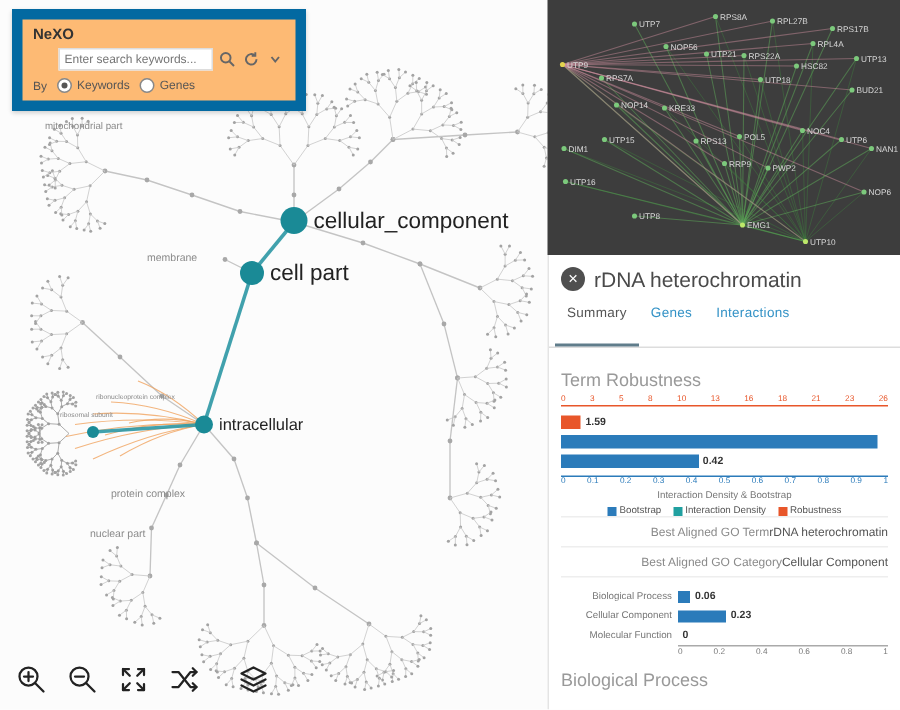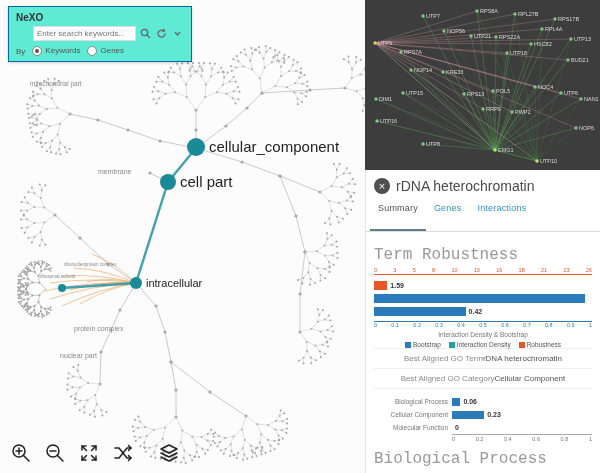--- a/index.html
+++ b/index.html
@@ -2,22 +2,22 @@
 <html><head>
 <meta charset="utf-8">
 <style>
   html,body{margin:0;padding:0;}
   body{width:600px;height:473px;position:relative;overflow:hidden;background:#fff;
        font-family:"Liberation Sans",sans-serif;}
   
   #main{position:absolute;left:0;top:0;width:365px;height:473px;background:#fcfcfc;}
   #tree-svg{position:absolute;left:0;top:0;}
   
-  #search-card{position:absolute;left:8px;top:6px;width:168px;background:#5eead4;
-    border:1px solid #0369a1;box-shadow:0 1px 3px rgba(0,0,0,.18);padding:5px 7px;z-index:5;}
+  #search-card{position:absolute;left:8px;top:6px;width:168px;background:#fdba74;
+    border:7px solid #0369a1;box-shadow:0 1px 3px rgba(0,0,0,.18);padding:5px 7px;z-index:5;}
   .card-title{font-size:10px;font-weight:bold;color:#333;margin-bottom:3px;}
   .search-row{display:flex;align-items:center;gap:3px;margin-left:17px;}
   .search-row input{flex:1;min-width:0;font-size:8px;border:1px solid #ddd;padding:2px 3px;
     color:#666;font-family:"Liberation Sans",sans-serif;outline:none;}
   .sicon{width:13px;height:13px;display:inline-flex;align-items:center;justify-content:center;cursor:pointer;}
   .sicon svg{stroke:#666;fill:none;stroke-width:1.3;}
   .by-row{display:flex;align-items:center;gap:7px;font-size:8px;color:#555;margin-top:5px;}
   .radio-opt{display:inline-flex;gap:3px;cursor:pointer;}
   .radio{width:8px;height:8px;border:1px solid #888;border-radius:50%;display:inline-block;position:relative;background:#fff;}
   .radio.checked::after{content:'';position:absolute;left:2px;top:2px;right:2px;bottom:2px;background:#555;border-radius:50%;}
@@ -33,38 +33,38 @@
     border-left:1px solid #e4e4e4;box-sizing:border-box;}
   .d-header{display:flex;align-items:center;gap:6px;padding:8px 8px 4px 8px;}
   .close-circ{width:16px;height:16px;border-radius:50%;background:#4f4f4f;color:#fff;font-size:11px;
     line-height:16px;text-align:center;cursor:pointer;flex:0 0 auto;}
   .d-title{font-size:14px;color:#4a4a4a;}
   .tabs{display:flex;border-bottom:1px solid #ddd;padding:0 4px;}
   .tab{font-size:9px;color:#3392c6;padding:5px 8px 16px 8px;cursor:pointer;letter-spacing:.2px;}
   .tab.active{color:#555;border-bottom:2px solid #607d8b;}
   .d-body{padding:6px 8px 0 8px;}
   .term-id{font-size:9px;color:#8f8f8f;margin:2px 0 2px 0;}
-  .section-h{font-size:16px;color:#999;margin:8px 0 3px 0;font-family:Liberation Mono, monospace;}
+  .section-h{font-size:12px;color:#999;margin:8px 0 3px 0;}
   
   .axis-row{display:flex;justify-content:space-between;font-size:5.5px;line-height:7px;}
   .axis-row.orange{color:#e8562a;}
   .axis-row.blue{color:#2b7bba;}
   .axis-line{height:1px;}
   .axis-line.orange-bg{background:#e8562a;}
   .axis-line.blue-bg{background:#2b7bba;}
   .bars{padding:3px 0;}
   .bar-row{display:flex;align-items:center;height:12px;margin:1px 0;}
   .bar{height:9px;}
   .bar-label{font-size:7px;font-weight:bold;color:#333;margin-left:3px;}
   .xlabel{font-size:6.5px;color:#777;text-align:center;margin-top:2px;}
   .legend{display:flex;justify-content:center;gap:8px;margin-top:3px;font-size:6.5px;color:#555;}
   .lg-item{display:flex;align-items:center;gap:2px;}
   .sq{width:6px;height:6px;display:inline-block;}
   
-  .go-row{display:flex;justify-content:center;border-top:1px solid #eee;padding:5px 0;font-size:8px;}
+  .go-row{display:flex;justify-content:flex-end;border-top:1px solid #eee;padding:5px 0;font-size:8px;}
   .go-row:last-child{border-bottom:1px solid #eee;}
   .go-k{color:#8a8a8a;}
   .go-v{color:#555;text-align:right;}
   
   #chart2{margin-top:6px;}
   .al-row{display:flex;align-items:center;height:13px;}
   .al-cat{width:74px;text-align:right;font-size:6.5px;color:#777;padding-right:4px;flex:0 0 auto;}
   .al-barwrap{flex:1;display:flex;align-items:center;}
   .al-bar{height:8px;background:#2b7bba;}
   .al-axis{margin-left:78px;display:flex;justify-content:space-between;font-size:5.5px;color:#777;

